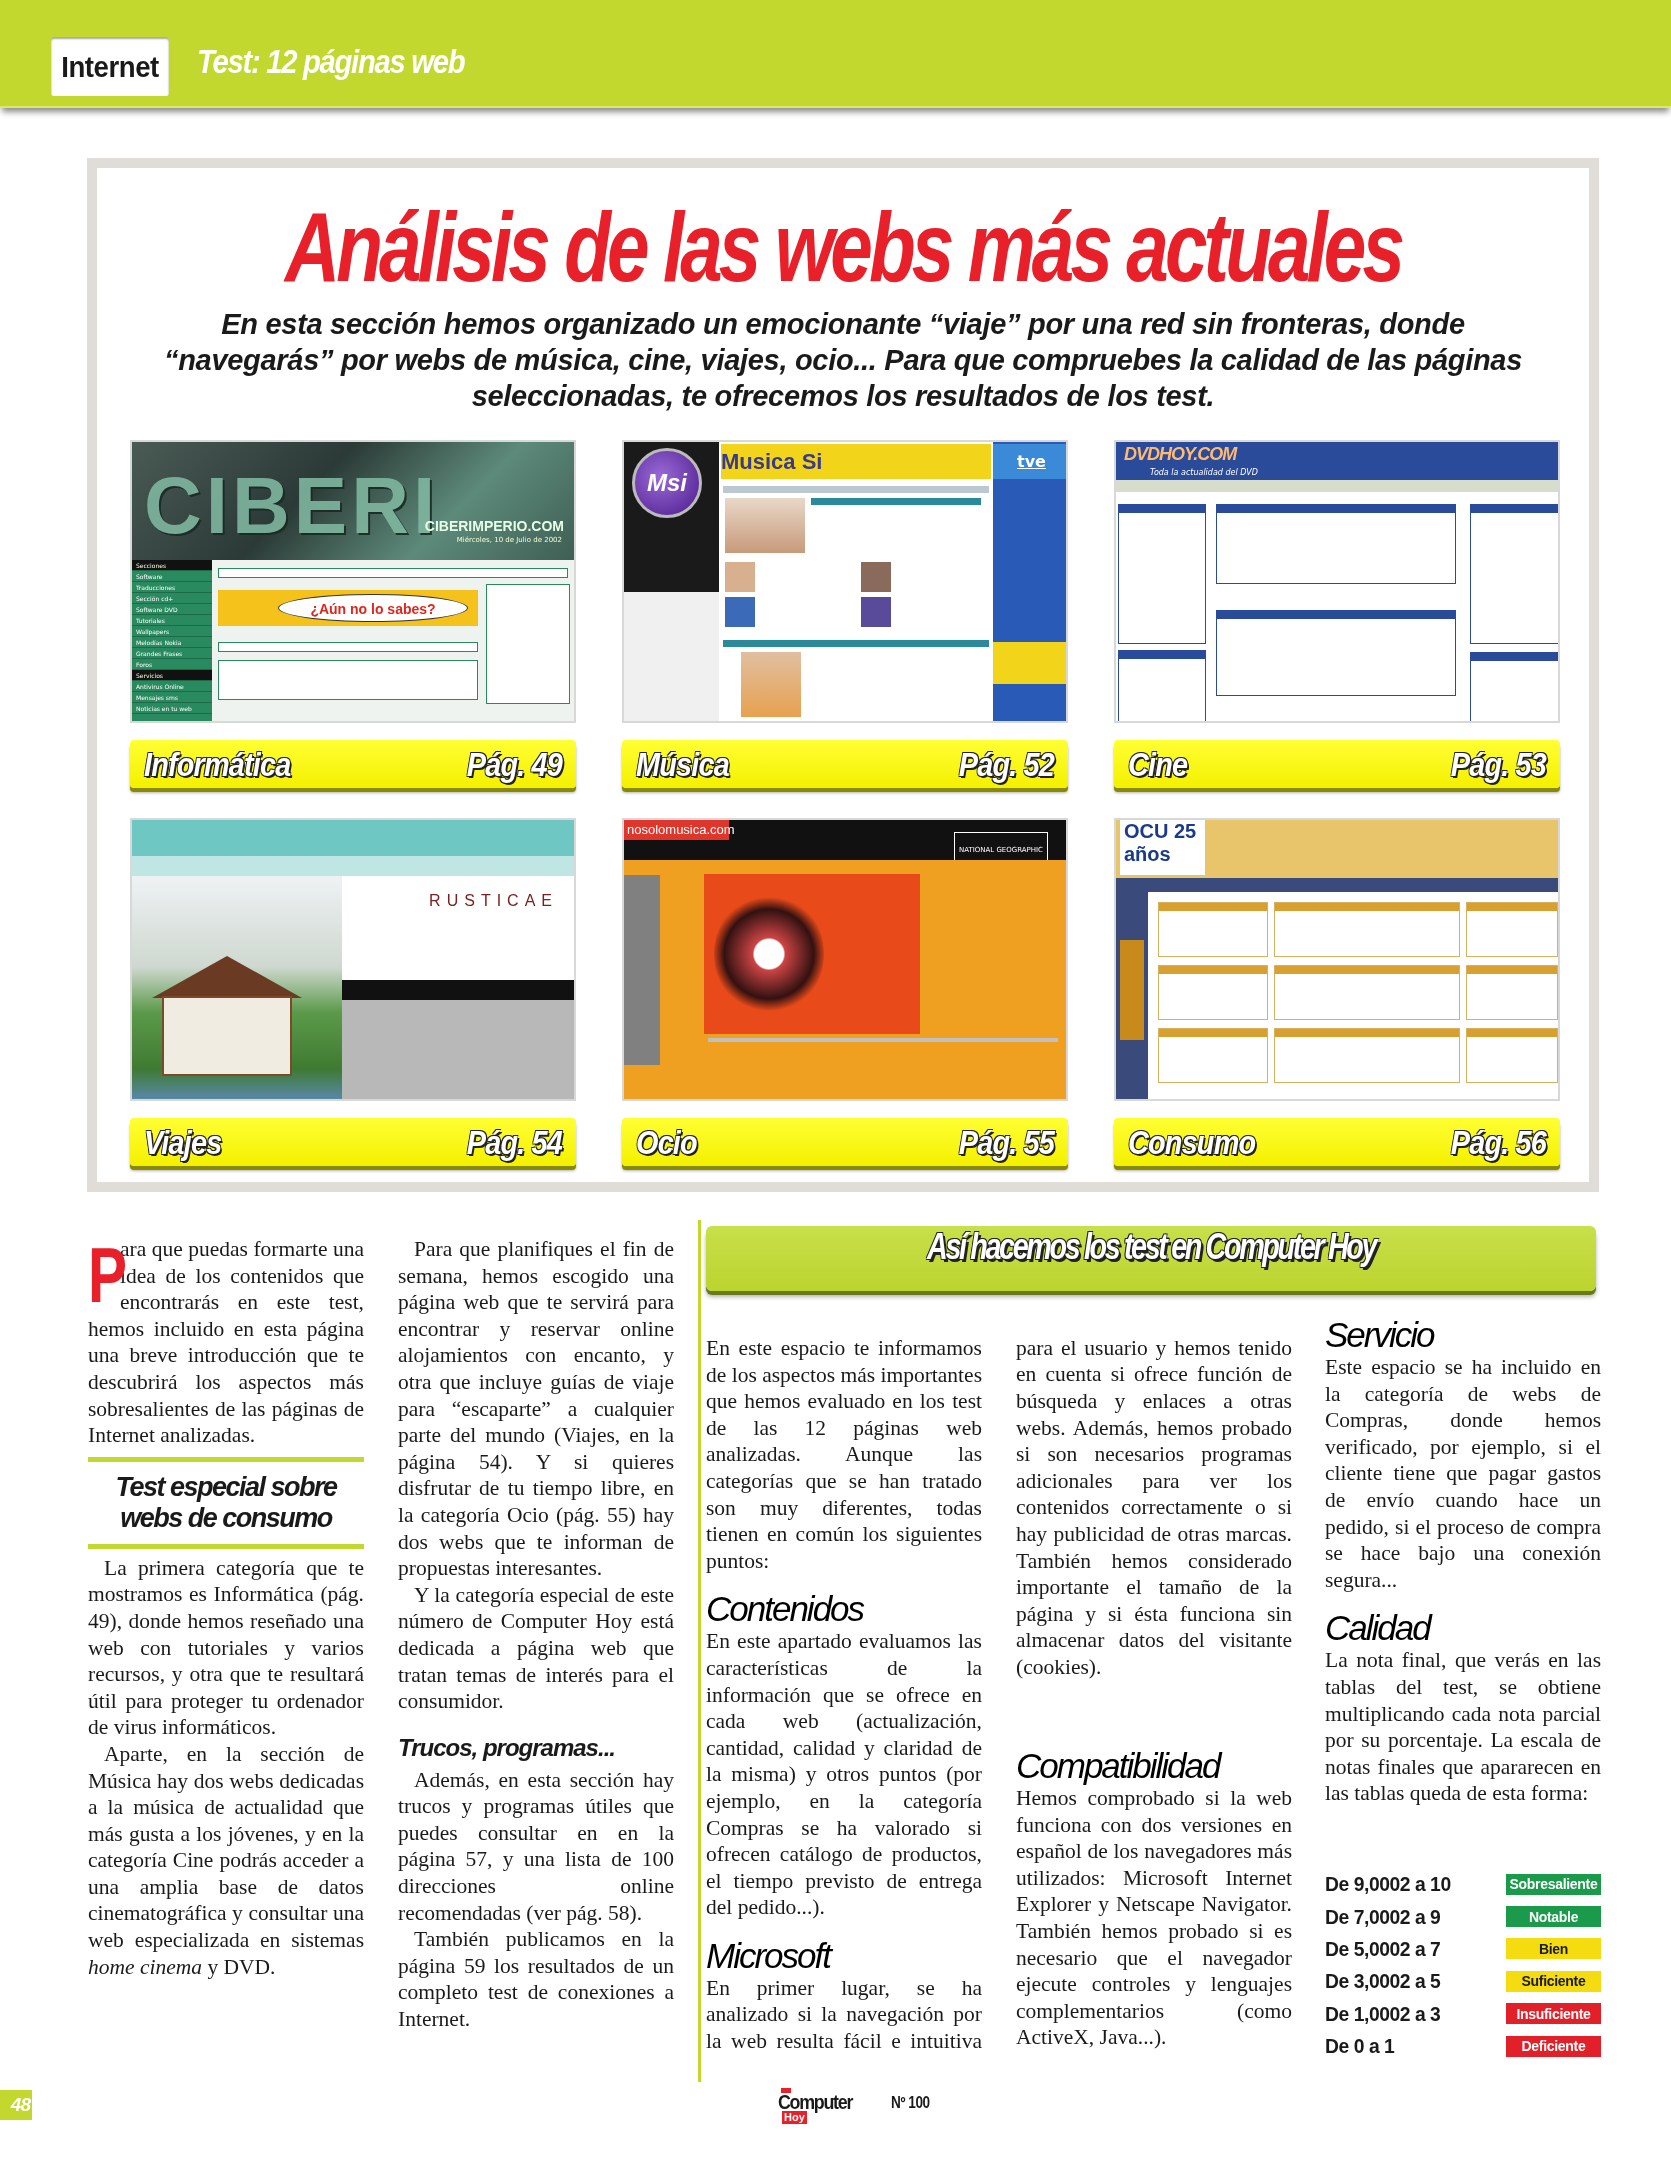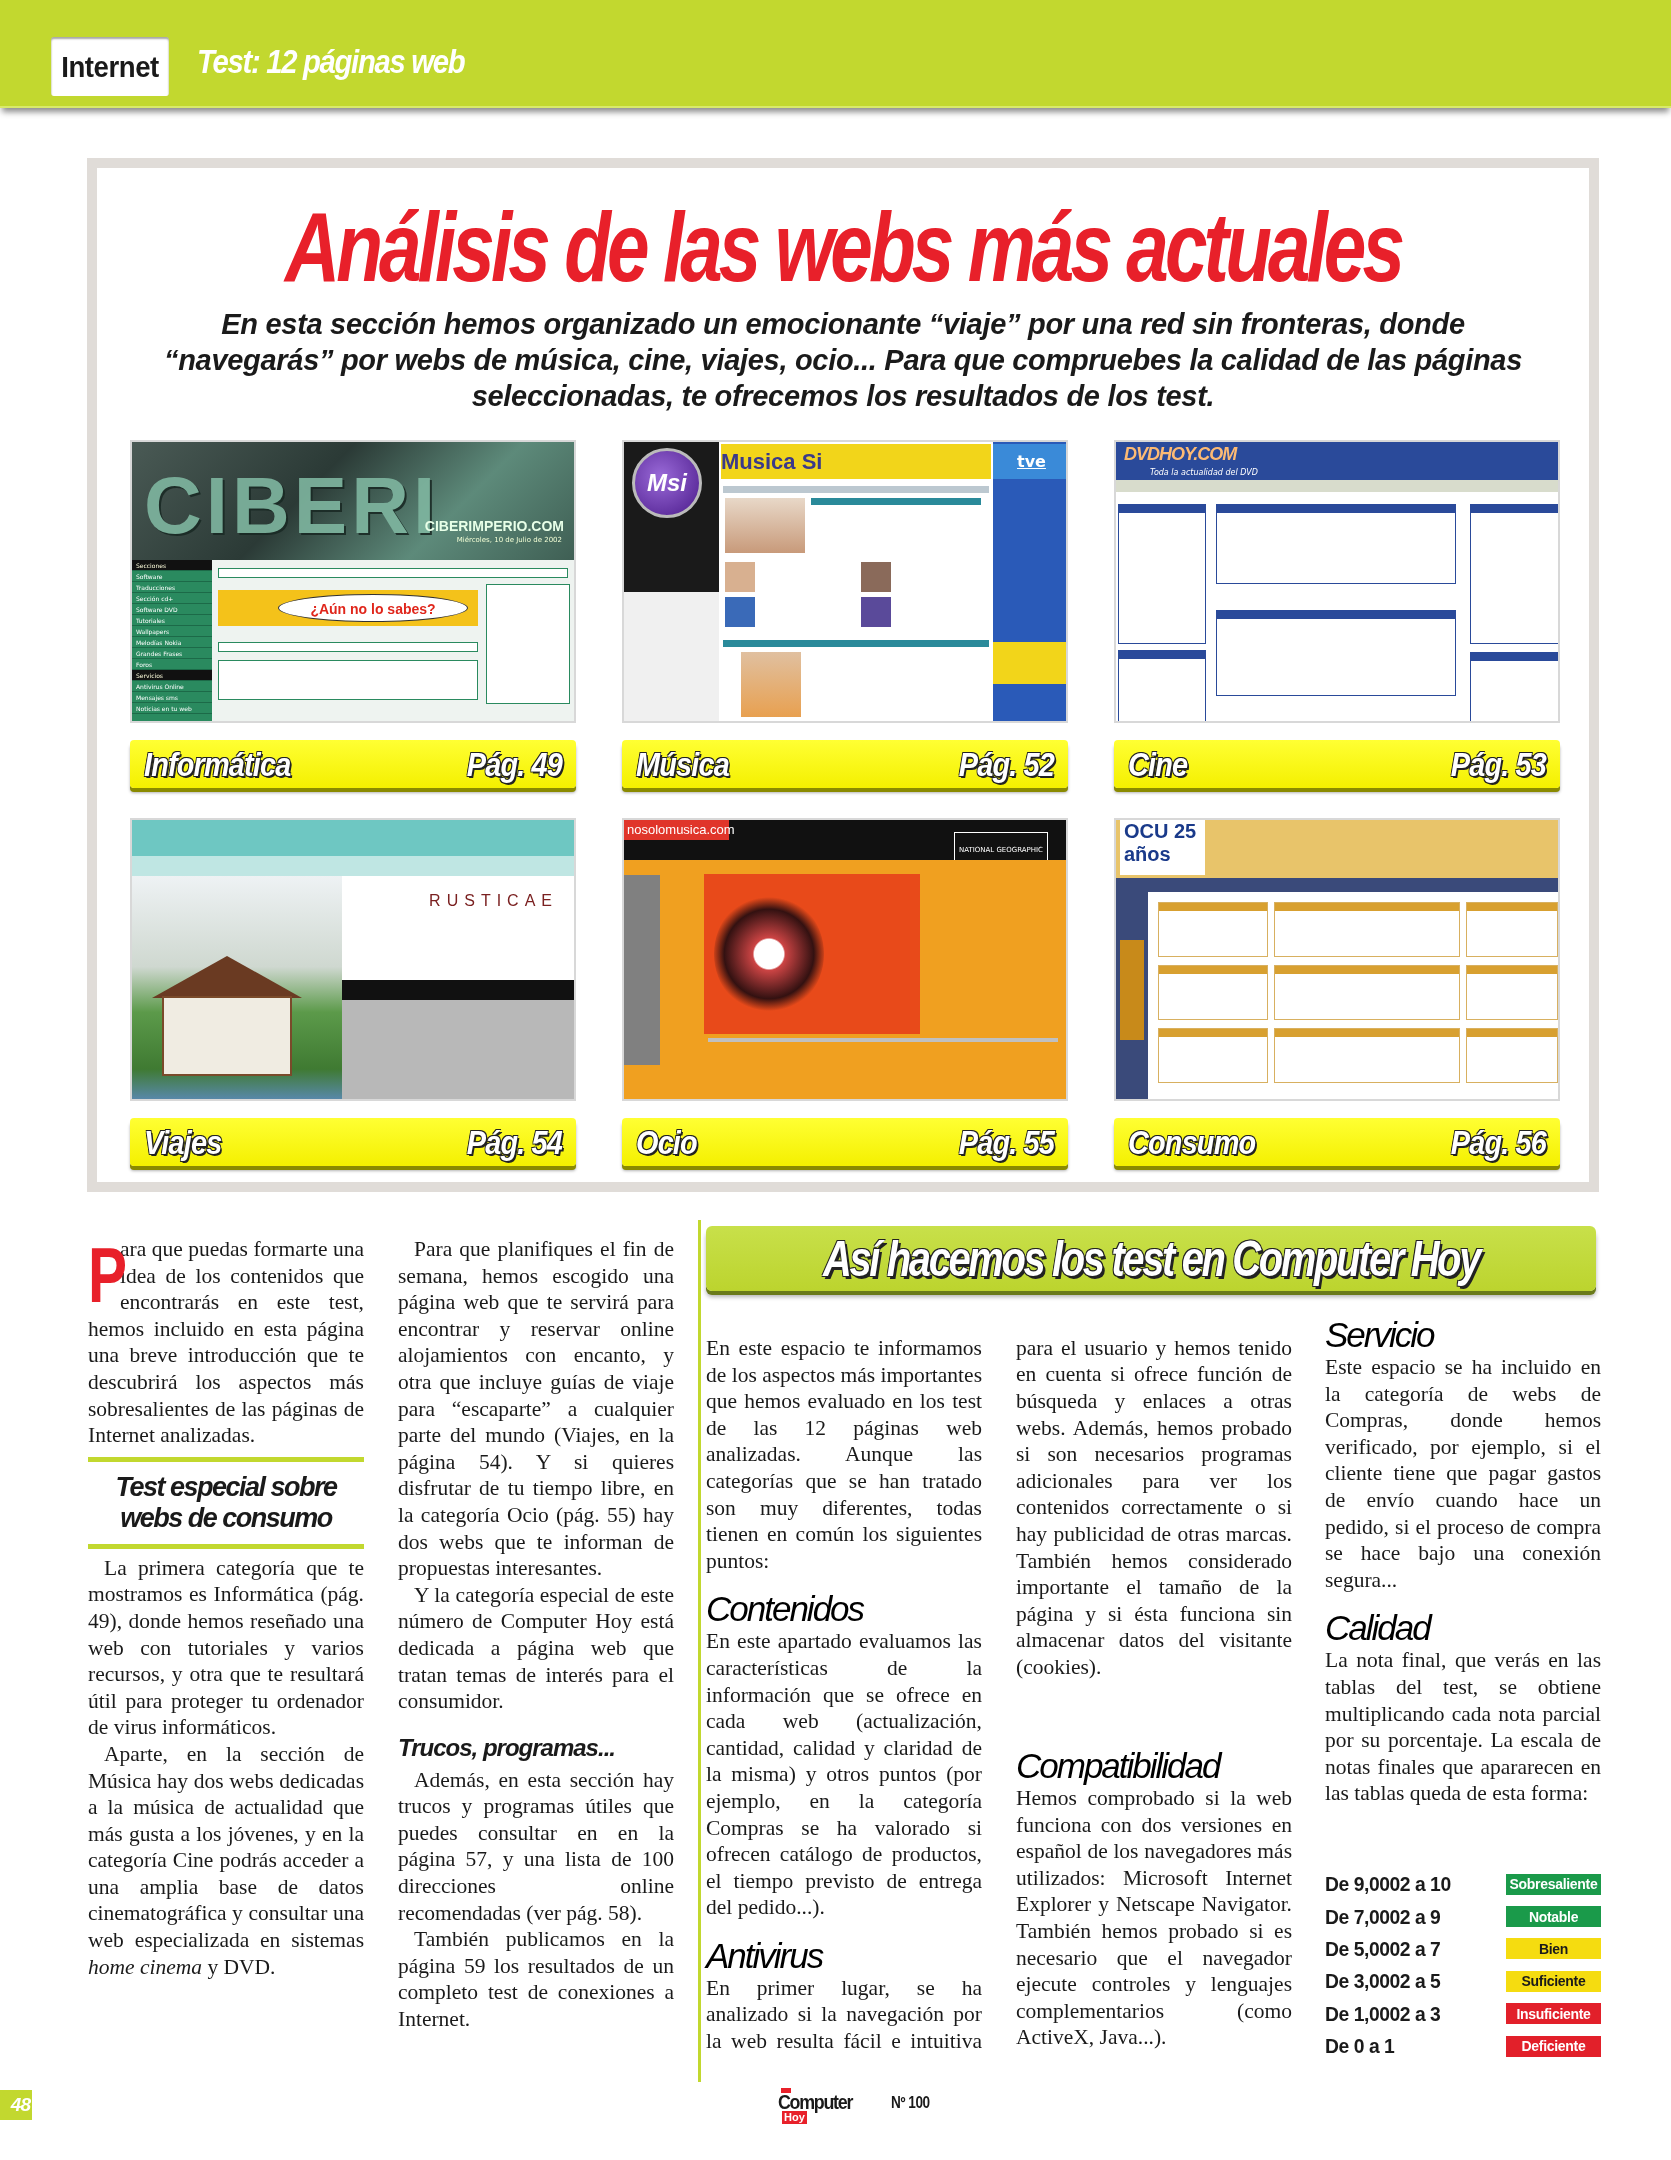--- a/index.html
+++ b/index.html
@@ -110,23 +110,23 @@
   .subhead2 { font-family: "Liberation Sans", sans-serif; font-weight: 700; font-style: italic; font-size: 24px; line-height: 30px;
               color: #1a1a1a; letter-spacing: -1px; margin: 18px 0 4px; text-align: left; }
   .red-head { font-family: "Liberation Sans", sans-serif; font-weight: 400; font-style: italic; font-size: 35px; line-height: 38px;
               color: #000000; letter-spacing: -2px; text-align: left; margin-top: 16px; }
   .red-head.first { margin-top: 0; }
   .vrule { position: absolute; left: 698px; top: 1220px; width: 3px; height: 862px; background: #c2d82f; }
 
   .how-bar { position: absolute; left: 706px; top: 1226px; width: 890px; height: 65px;
              background: linear-gradient(#c8e04a, #bcd42e); border-radius: 6px;
              box-shadow: 0 4px 0 #6a7a1a, 0 6px 4px rgba(0,0,0,0.3);
-             font-family: "Liberation Sans", sans-serif; font-weight: 700; font-style: italic; font-size: 50px; color: #fff;
+             font-family: "Liberation Sans", sans-serif; font-weight: 700; font-style: italic; font-size: 36px; color: #fff;
              text-shadow: 3px 3px 0 #222, -1px -1px 0 #222, 1px -1px 0 #222, -1px 1px 0 #222;
-             display: flex; align-items: center; justify-content: center; letter-spacing: -3px; }
+             display: flex; align-items: flex-start; justify-content: center; letter-spacing: -3px; }
   .how-bar span { display:inline-block; transform: scaleX(0.8); white-space: nowrap; }
 
   
   .grades { position: absolute; left: 1325px; top: 1868px; width: 276px; }
   .grade-row { display: flex; justify-content: space-between; align-items: center; height: 32.4px; }
   .grade-range { font-family: "Liberation Sans", sans-serif; font-weight: 700; font-size: 21px; color: #1a1a1a; letter-spacing: -0.5px; transform: scaleX(0.92); transform-origin: left; white-space: nowrap; }
   .grade-badge { width: 95px; height: 21px; font-family: "Liberation Sans", sans-serif; font-weight: 700; font-size: 14px;
                  display: flex; align-items: center; justify-content: center; letter-spacing: -0.3px; }
 
   
@@ -369,21 +369,21 @@
 <div class="vrule"></div>
 
 <div class="how-bar">
     <span>Así hacemos los test en Computer Hoy</span>
   </div>
 
 <div class="col" style="left:706px; top:1335px; width:276px; text-align:justify;">
   <p class="noind">En este espacio te informamos de los aspectos más importantes que hemos evaluado en los test de las 12 páginas web analizadas. Aunque las categorías que se han tratado son muy diferentes, todas tienen en común los siguientes puntos:</p>
   <div class="red-head">Contenidos</div>
   <p class="noind">En este apartado evaluamos las características de la información que se ofrece en cada web (actualización, cantidad, calidad y claridad de la misma) y otros puntos (por ejemplo, en la categoría Compras se ha valorado si ofrecen catálogo de productos, el tiempo previsto de entrega del pedido...).</p>
-  <div class="red-head">Antivirus</div>
+  <div class="red-head">Microsoft</div>
   <p class="noind" style="height:80px; overflow:hidden;">En primer lugar, se ha analizado si la navegación por la web resulta fácil e intuitiva para el usuario y hemos tenido en cuenta si ofrece función de búsqueda y enlaces a otras webs. Además, hemos probado si son necesarios programas adicionales para ver los contenidos correctamente o si hay publicidad de otras marcas. También hemos considerado importante el tamaño de la página y si ésta funciona sin almacenar datos del visitante (cookies).</p>
 </div>
 
 <div class="col" style="left:1016px; top:1335px; width:276px;">
   <div style="height:398px; overflow:hidden; position:relative;">
     <p class="noind" style="position:absolute; top:-80px; left:0; width:276px;">En primer lugar, se ha analizado si la navegación por la web resulta fácil e intuitiva para el usuario y hemos tenido en cuenta si ofrece función de búsqueda y enlaces a otras webs. Además, hemos probado si son necesarios programas adicionales para ver los contenidos correctamente o si hay publicidad de otras marcas. También hemos considerado importante el tamaño de la página y si ésta funciona sin almacenar datos del visitante (cookies).</p>
   </div>
   <div class="red-head" style="margin-top:14px;">Compatibilidad</div>
   <p class="noind">Hemos comprobado si la web funciona con dos versiones en español de los navegadores más utilizados: Microsoft Internet Explorer y Netscape Navigator. También hemos probado si es necesario que el navegador ejecute controles y lenguajes complementarios (como ActiveX, Java...).</p>
 </div>

